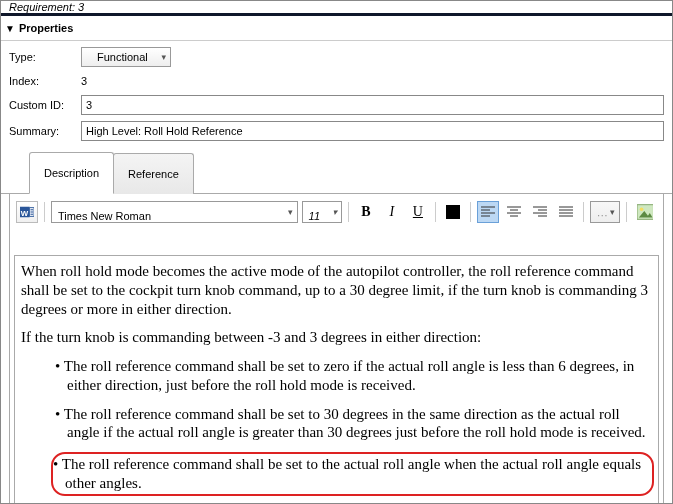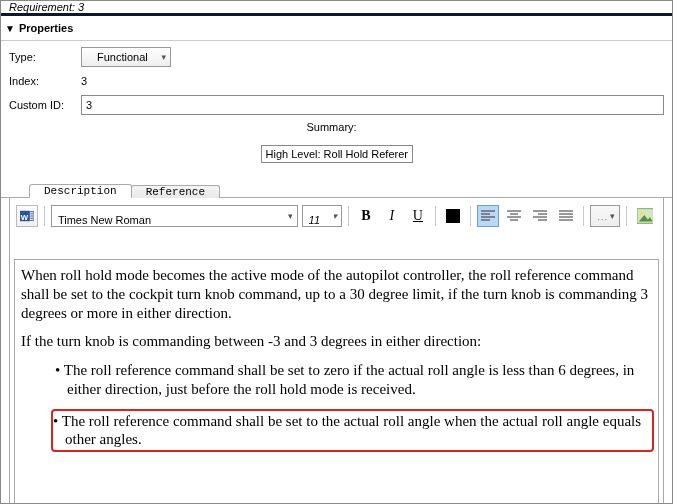--- a/index.html
+++ b/index.html
@@ -70,31 +70,30 @@
   }
   .tabs {
     display: flex;
     align-items: flex-end;
     padding: 6px 8px 0 28px;
     gap: 0;
     position: relative;
     border-bottom: 1px solid #aaa;
   }
   .tab {
-    padding: 0 14px;
+    padding: 14px 14px;
     border: 1px solid #aaa;
     border-bottom: none;
     border-top-left-radius: 3px;
     border-top-right-radius: 3px;
     background: linear-gradient(#f4f4f4,#e8e8e8);
     margin-right: -1px;
     position: relative;
     top: 1px;
     cursor: default;
-    font-family: Liberation Mono, monospace;
   }
   .tab.active {
     background: #fff;
     border-bottom: 1px solid #fff;
     z-index: 2;
   }
   .tab-body {
     margin: 0 8px 8px 8px;
     border: 1px solid #aaa;
     border-top: none;
@@ -168,21 +167,21 @@
     font-size: 15px;
     line-height: 1.25;
     margin-top: 29px;
   }
   .editor p { margin: 0 0 10px 0; }
   .editor ul { margin: 0 0 6px 0; padding-left: 34px; list-style: none; }
   .editor li { margin-bottom: 10px; text-indent: -12px; padding-left: 12px; }
   .editor li::before { content: "• "; }
   .highlight-box {
     border: 2px solid #d22;
-    border-radius: 4px;
+    border-radius: 14px;
     padding: 1px 2px;
     margin-left: -4px;
     margin-right: -2px;
   }
   .wicon {
     display:inline-flex; align-items:center; justify-content:center;
     width:22px; height:22px;
   }
   .wicon svg { display:block; }
   .align-glyph svg { display:block; }
@@ -209,21 +208,21 @@
     </div>
   </div>
   <div class="form-row">
     <span class="form-label">Index:</span>
     <span class="value-static">3</span>
   </div>
   <div class="form-row">
     <span class="form-label wide">Custom ID:</span>
     <input class="text-input" value="3" style="">
   </div>
-  <div class="form-row" style="margin-bottom:12px;flex-direction:column;">
+  <div class="form-row" style="margin-bottom:2px;">
     <span class="form-label">Summary:</span>
     <input class="text-input" value="High Level: Roll Hold Reference" style="">
   </div>
 </div>
 
 <div class="tabs">
   <div class="tab active">
     <span>Description</span>
   </div>
   <div class="tab">
@@ -307,16 +306,17 @@
         <polygon points="2,14 8,7 12,12 14,9 17,14" fill="#5c8a42"></polygon>
       </svg>
     </span>
   </div>
 
   <div class="editor">
     <p>When roll hold mode becomes the active mode of the autopilot controller, the roll reference command shall be set to the cockpit turn knob command, up to a 30 degree limit, if the turn knob is commanding 3 degrees or more in either direction.</p>
     <p>If the turn knob is commanding between -3 and 3 degrees in either direction:</p>
     <ul>
       <li>The roll reference command shall be set to zero if the actual roll angle is less than 6 degrees, in either direction, just before the roll hold mode is received.</li>
+      <li>The roll reference command shall be set to 30 degrees in the same direction as the actual roll angle if the actual roll angle is greater than 30 degrees just before the roll hold mode is received.</li>
       <li class="highlight-box">The roll reference command shall be set to the actual roll angle when the actual roll angle equals other angles.</li>
     </ul>
   </div>
 </div>
 
 </body></html>

